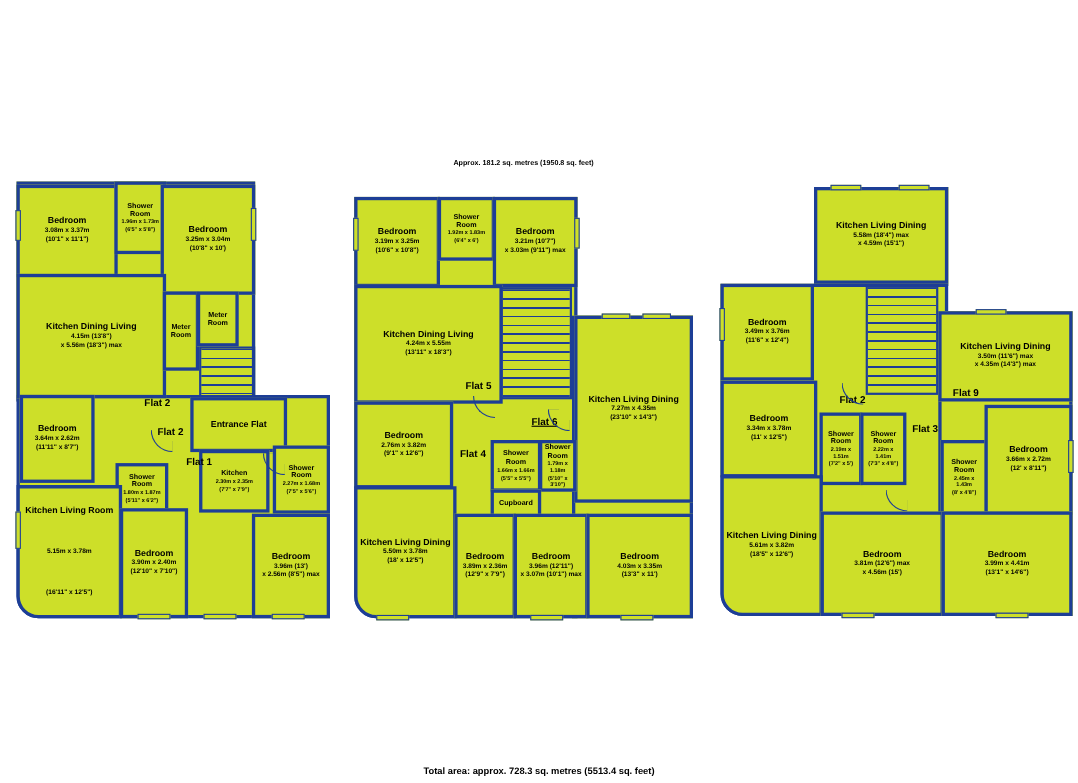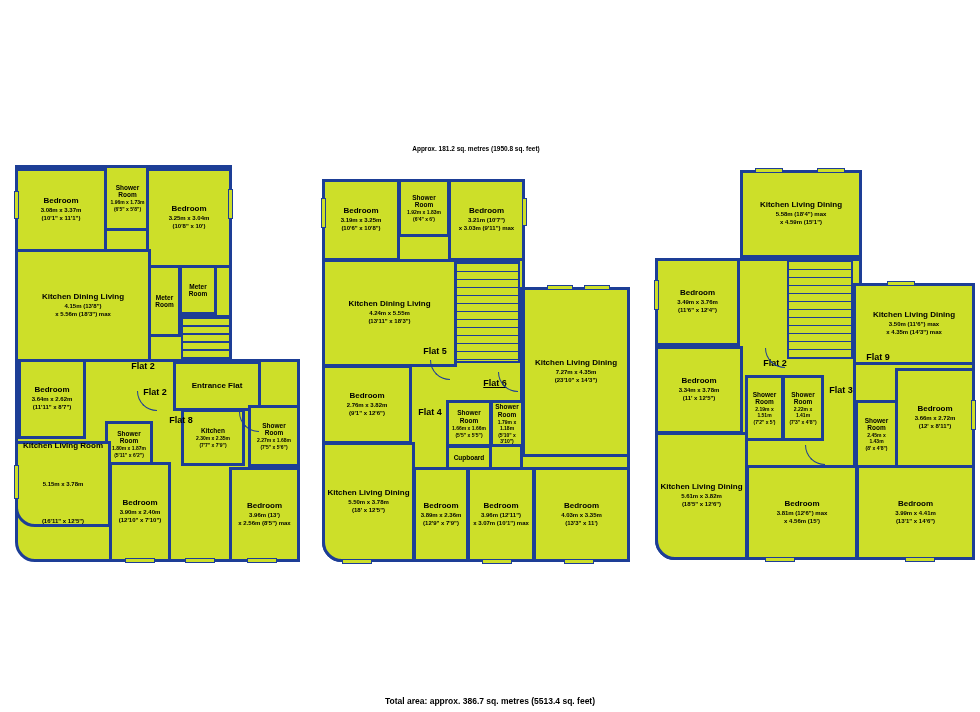--- a/index.html
+++ b/index.html
@@ -93,39 +93,39 @@
     <div class="room sm" style="left:166px;top:244px;width:64px;height:57px;">
       <span class="rname">Kitchen</span>
       <span class="rdims">2.30m x 2.35m</span>
       <span class="rdims">(7'7" x 7'9")</span>
     </div>
     <div class="room sm" style="left:233px;top:240px;width:52px;height:62px;">
       <span class="rname">Shower Room</span>
       <span class="rdims">2.27m x 1.68m</span>
       <span class="rdims">(7'5" x 5'6")</span>
     </div>
-    <div class="room round-bl" style="left:0px;top:276px;width:96px;height:86px;gap:30px;">
+    <div class="room round-bl" style="left:0px;top:276px;width:96px;height:121px;gap:30px;">
       <span class="rname">Kitchen Living Room</span>
       <span class="rdims">5.15m x 3.78m</span>
       <span class="rdims">(16'11" x 12'5")</span>
     </div>
     <div class="room" style="left:94px;top:297px;width:62px;height:100px;">
       <span class="rname">Bedroom</span>
       <span class="rdims">3.90m x 2.40m</span>
       <span class="rdims">(12'10" x 7'10")</span>
     </div>
     <div class="room" style="left:214px;top:302px;width:71px;height:95px;">
       <span class="rname">Bedroom</span>
       <span class="rdims">3.96m (13')</span>
       <span class="rdims">x 2.56m (8'5") max</span>
     </div>
 
     <div class="flat" style="left:100px;top:196px;">Flat 2</div>
     <div class="flat" style="left:112px;top:222px;">Flat 2</div>
-    <div class="flat" style="left:138px;top:250px;">Flat 8</div>
+    <div class="flat" style="left:138px;top:250px;">Flat 1</div>
 
     <div class="arc" style="left:122px;top:226px;"></div>
     <div class="arc" style="left:224px;top:247px;"></div>
 
     <div class="win" style="left:-1px;top:26px;width:5px;height:28px;"></div>
     <div class="win" style="left:213px;top:24px;width:5px;height:30px;"></div>
     <div class="win" style="left:-1px;top:300px;width:5px;height:34px;"></div>
     <div class="win" style="left:110px;top:393px;width:30px;height:5px;"></div>
     <div class="win" style="left:170px;top:393px;width:30px;height:5px;"></div>
     <div class="win" style="left:232px;top:393px;width:30px;height:5px;"></div>
@@ -292,15 +292,15 @@
 
     <div class="win" style="left:100px;top:-2px;width:28px;height:5px;"></div>
     <div class="win" style="left:162px;top:-2px;width:28px;height:5px;"></div>
     <div class="win" style="left:-1px;top:110px;width:5px;height:30px;"></div>
     <div class="win" style="left:232px;top:111px;width:28px;height:5px;"></div>
     <div class="win" style="left:316px;top:230px;width:5px;height:30px;"></div>
     <div class="win" style="left:110px;top:387px;width:30px;height:5px;"></div>
     <div class="win" style="left:250px;top:387px;width:30px;height:5px;"></div>
   </div>
 
-  <div class="footer" style="top:696px;">Total area: approx. 386.7 sq. metres (5513.4 sq. feet)</div>
+  <div class="footer" style="top:696px;">Total area: approx. 728.3 sq. metres (5513.4 sq. feet)</div>
 
 </div>
 
 </body></html>

